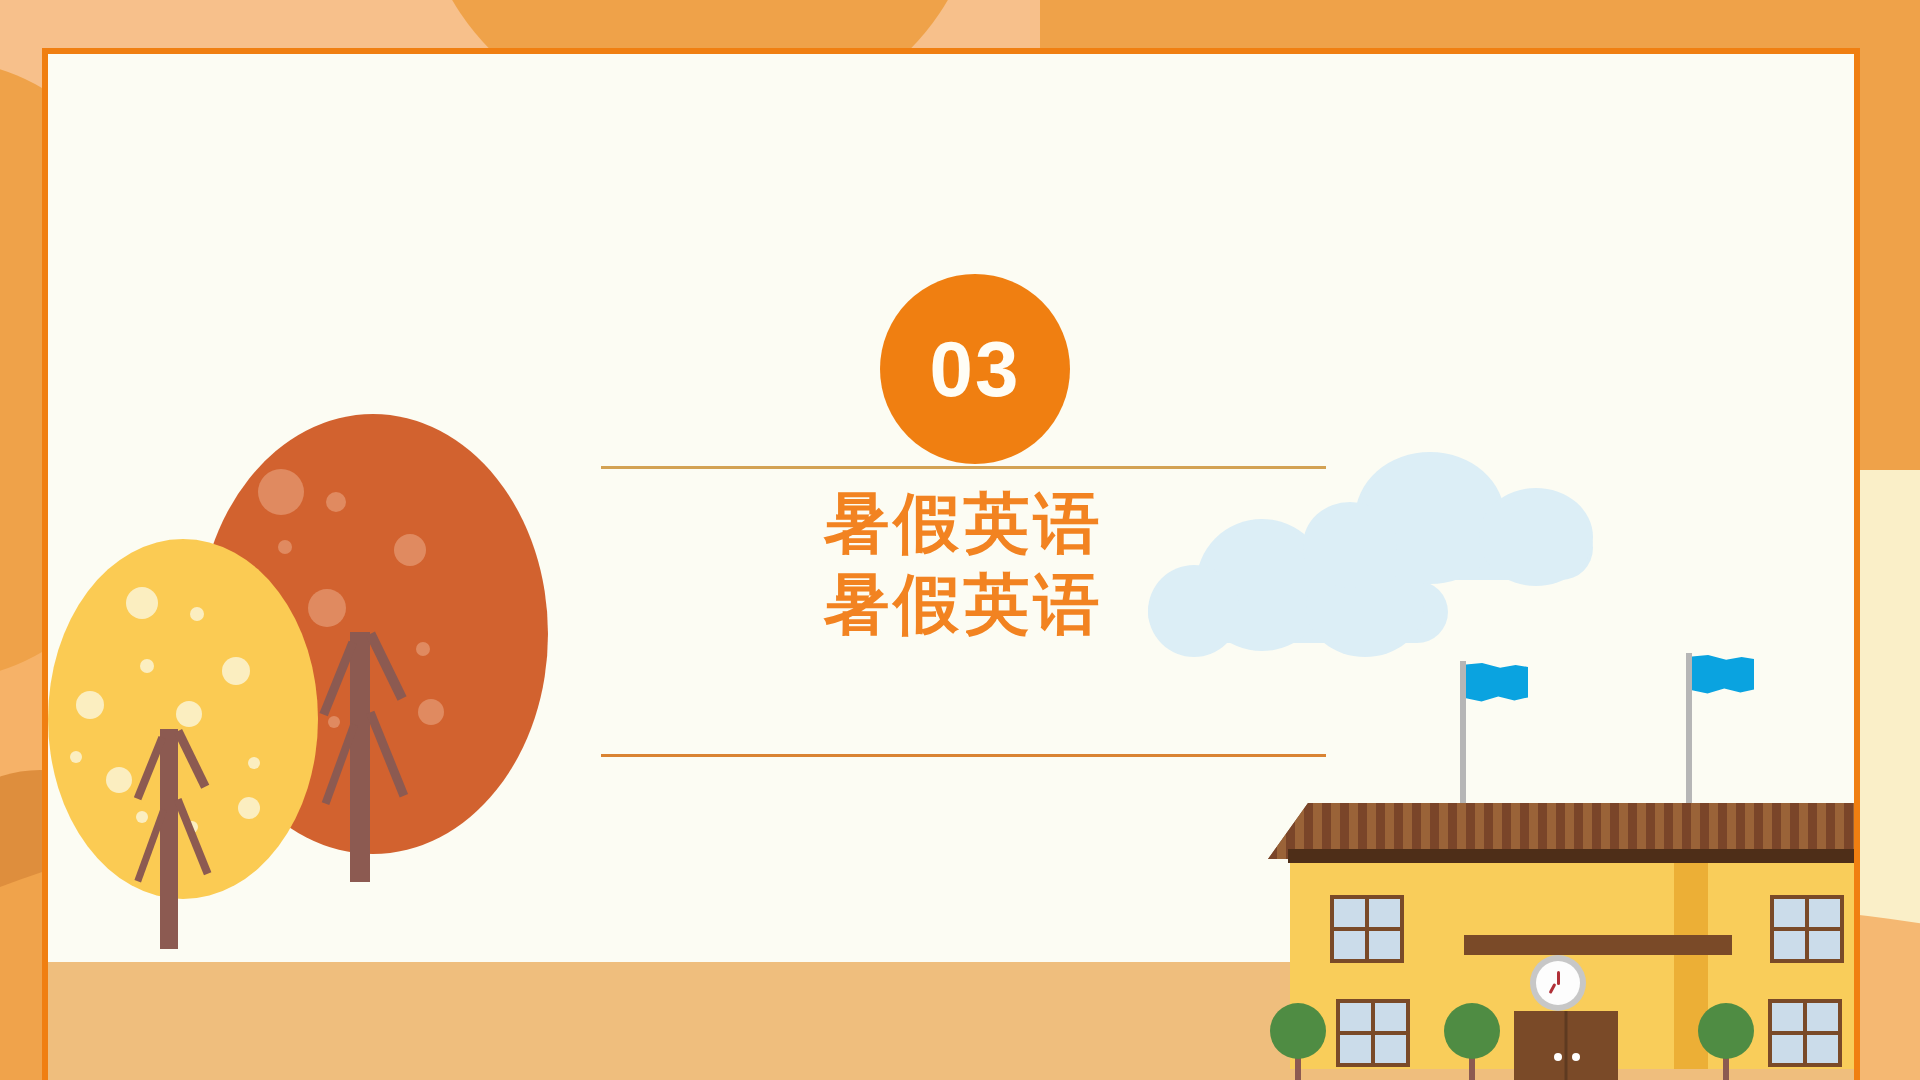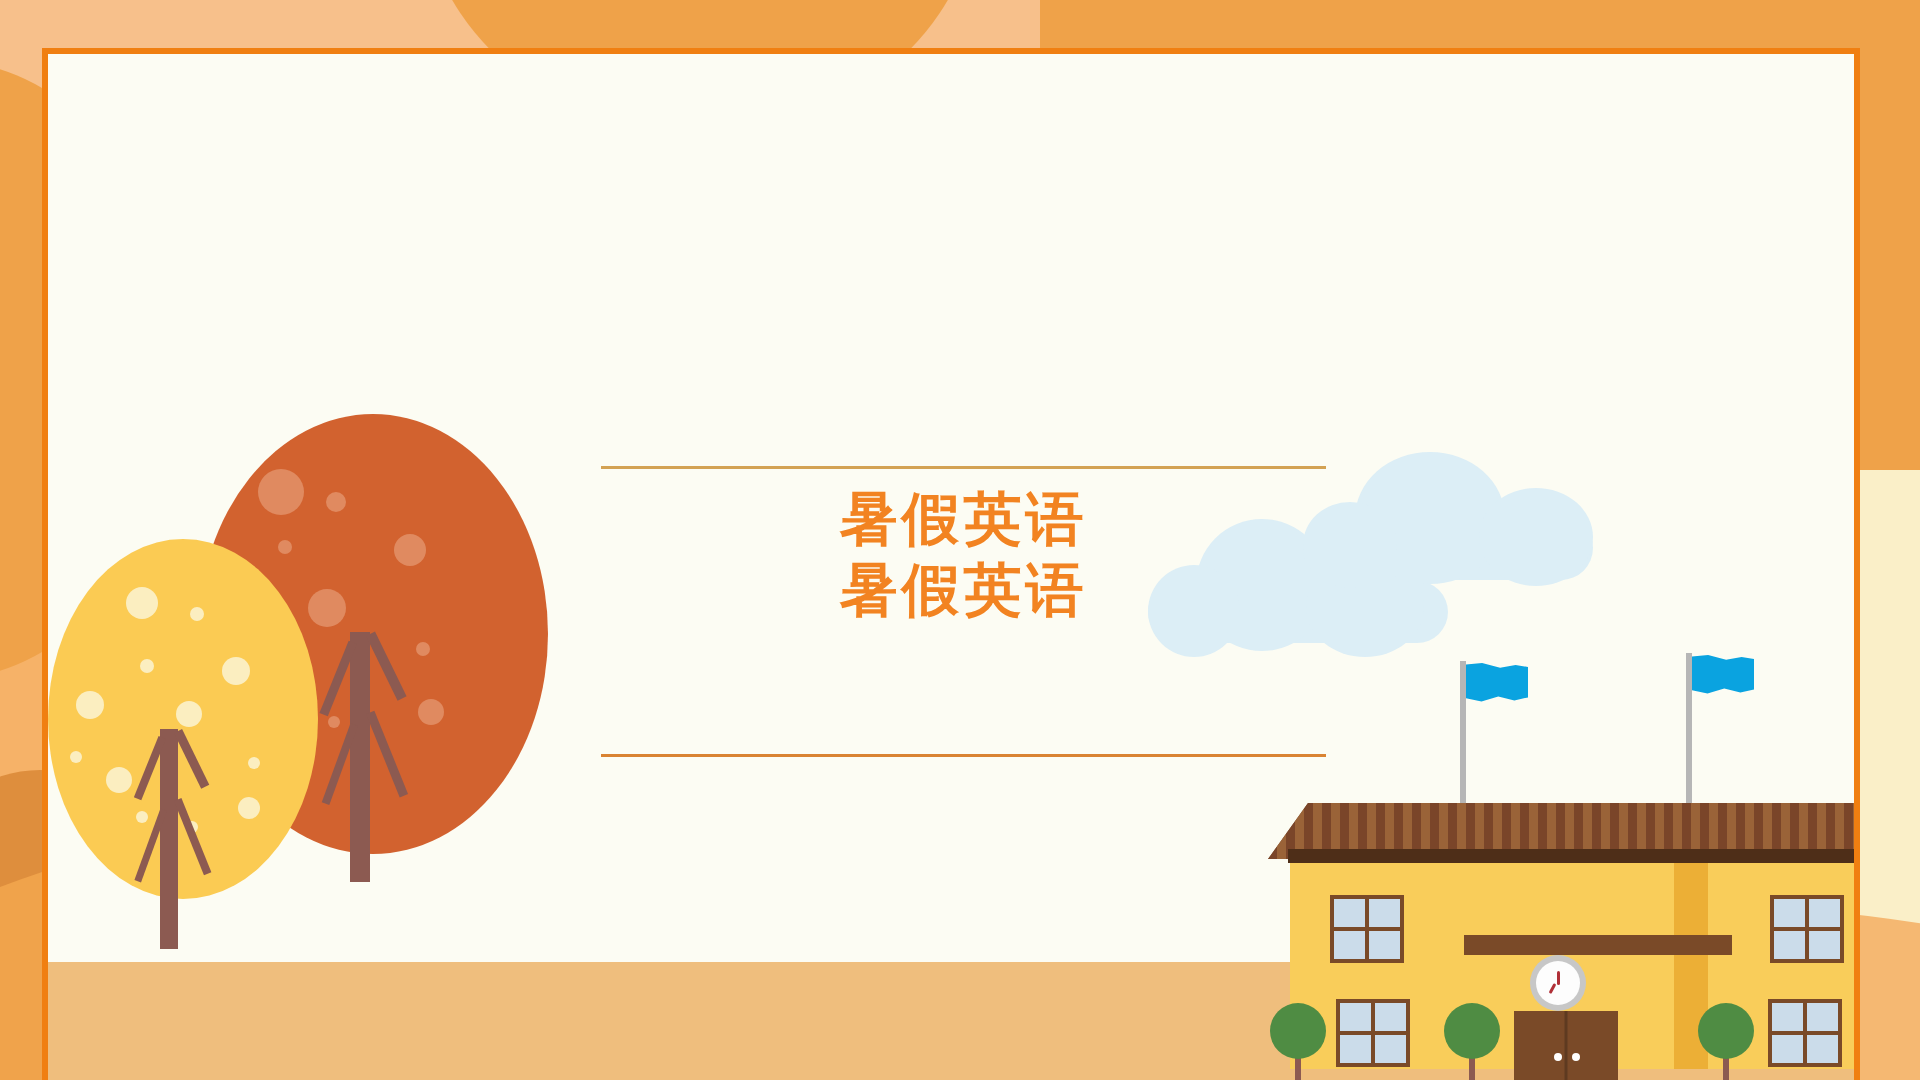--- a/index.html
+++ b/index.html
@@ -144,21 +144,21 @@
   .rule-top { top: 412px; background: #D3A253; }
   .rule-bottom { top: 700px; background: #D98332; }
 
   .title {
     position: absolute;
     left: 553px;
     top: 430px;
     width: 725px;
     text-align: center;
     color: #F28321;
-    font-size: 58px;
+    font-size: 66px;
     font-weight: bold;
     line-height: 1.22;
     letter-spacing: 4px;
     font-family: "DejaVu Sans", "Liberation Sans", sans-serif;
   }
   .title .line { display: block; }
 
   
   .cloud { position: absolute; }
   .cloud span {
@@ -300,20 +300,23 @@
       <div class="dot" style="left:190px;top:258px;width:22px;height:22px;background:#FBEEC0;"></div>
       <div class="dot" style="left:88px;top:272px;width:12px;height:12px;background:#FBEEC0;"></div>
       <div class="dot" style="left:138px;top:282px;width:12px;height:12px;background:#FBEEC0;"></div>
       <div class="trunk" style="left:112px;top:190px;width:18px;height:220px;"></div>
       <div class="trunk" style="left:126px;top:194px;width:9px;height:62px;transform:rotate(-26deg);transform-origin:top left;"></div>
       <div class="trunk" style="left:110px;top:200px;width:8px;height:66px;transform:rotate(22deg);transform-origin:top right;"></div>
       <div class="trunk" style="left:126px;top:262px;width:8px;height:80px;transform:rotate(-22deg);transform-origin:top left;"></div>
       <div class="trunk" style="left:112px;top:272px;width:7px;height:76px;transform:rotate(20deg);transform-origin:top right;"></div>
     </div>
 
+    <div class="badge">
+      <span class="badge-num">03</span>
+    </div>
 
     <div class="rule rule-top"></div>
 
     <div class="title">
       <span class="line">暑假英语</span>
       <span class="line">暑假英语</span>
     </div>
 
     <div class="rule rule-bottom"></div>
 

